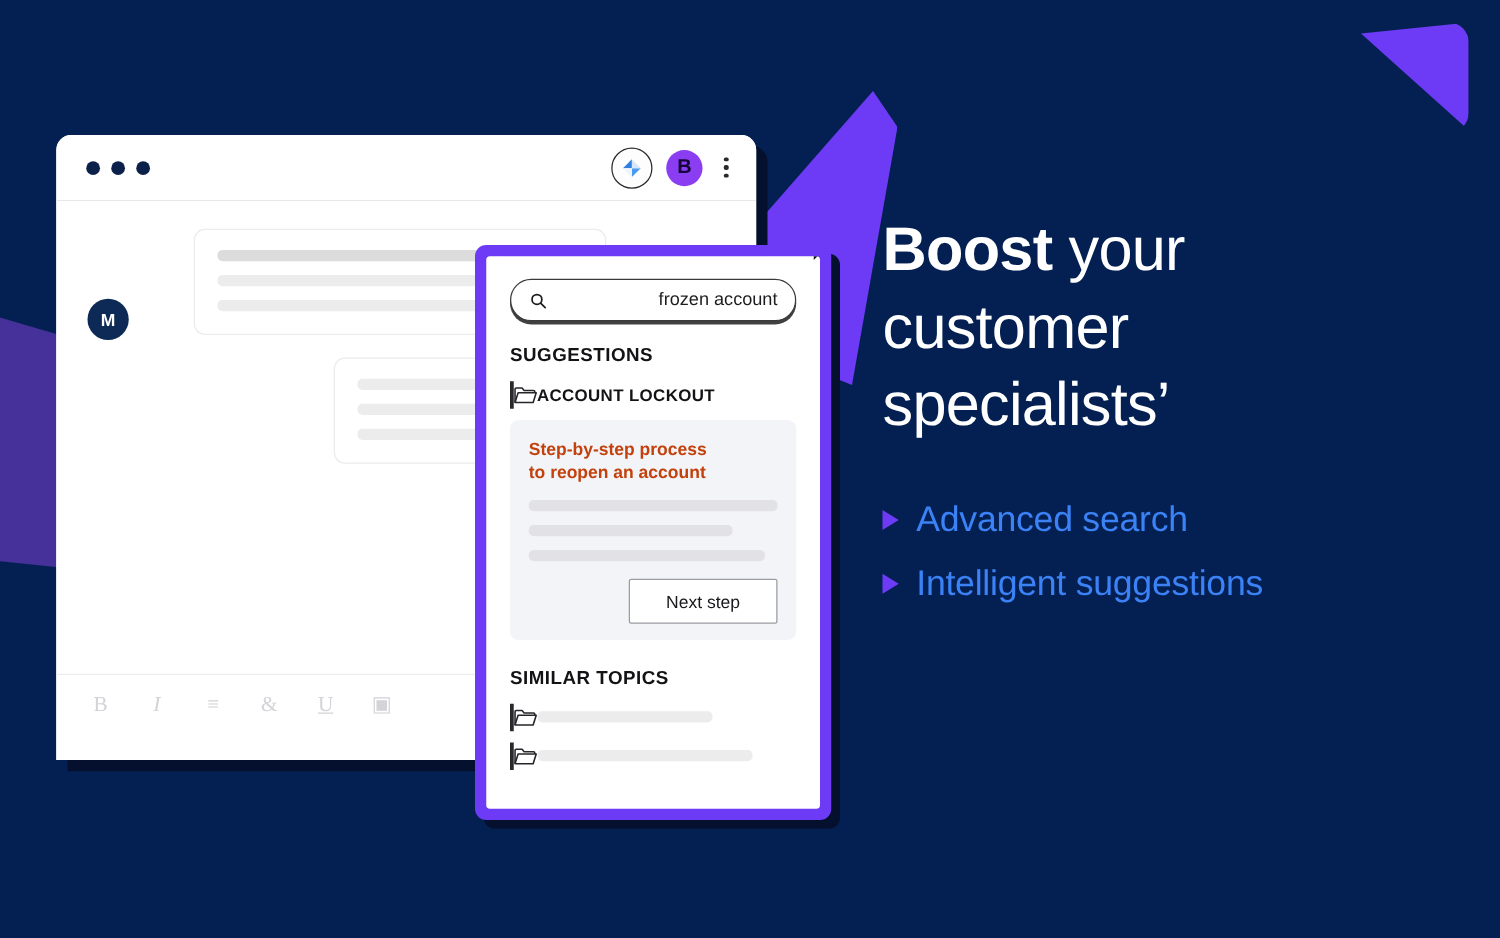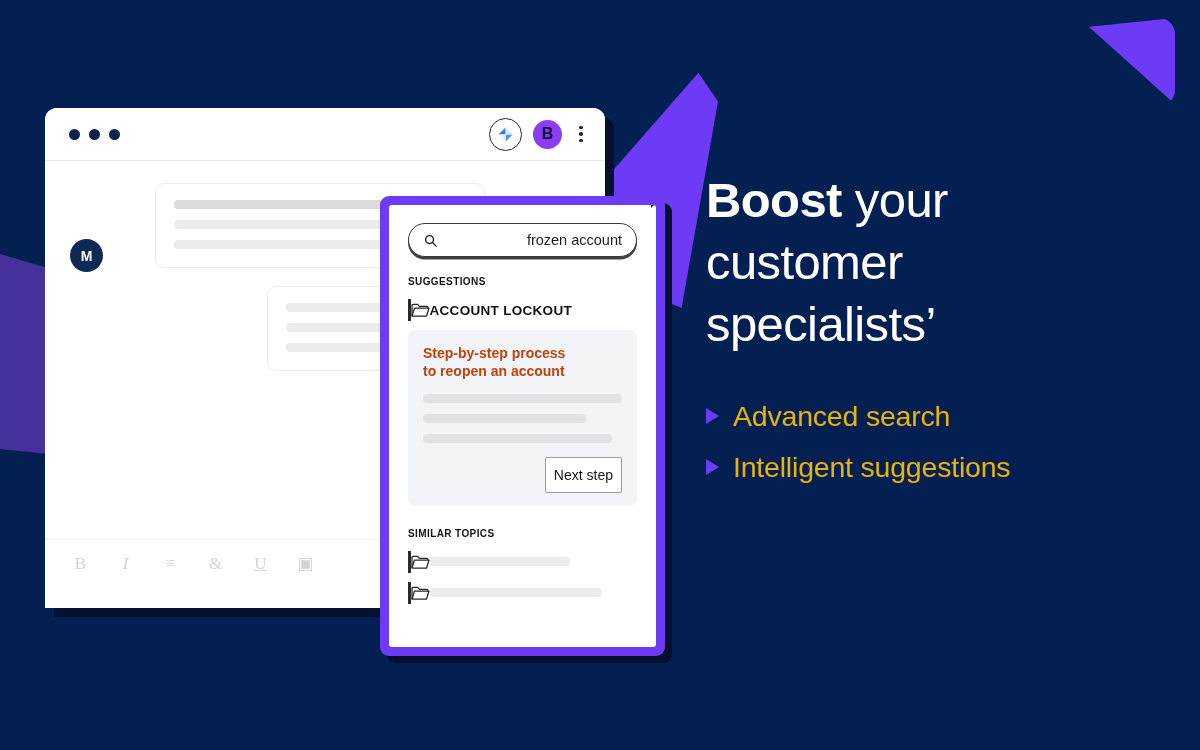--- a/index.html
+++ b/index.html
@@ -185,21 +185,21 @@
     border-radius: 17px;
     padding: 0 14px;
     box-sizing: border-box;
     box-shadow: 0 2.5px 0 0 rgba(0,0,0,0.75);
     background: #fff;
     justify-content: space-between;
   }
   #search-value { font-size: 14.5px; color: #1d1d1f; }
 
   .section-label {
-    font-size: 10px;
+    font-size: 15px;
     font-weight: bold;
     letter-spacing: 0.4px;
     color: #131316;
     margin: 19px 0 12px 0;
   }
 
   .topic-row { display: flex; align-items: center; margin-bottom: 9px; }
   .topic-bar { width: 2.5px; height: 22px; background: #2a2a2e; }
   .topic-label {
     font-size: 13.5px; font-weight: bold; letter-spacing: 0.3px; color: #131316;
@@ -217,21 +217,21 @@
     line-height: 1.32; margin-bottom: 13px; white-space: pre-line;
   }
   #answer-card .skel { background: #e2e2e6; }
 
   #next-step-wrap { display: flex; justify-content: flex-end; margin-top: 14px; }
   #next-step-button {
     position: relative;
     border: 1px solid #9b9ba2;
     background: #fff;
     border-radius: 2px;
-    padding: 9px 8px;
+    padding: 9px 29px;
     font-size: 14px;
     color: #18181c;
     font-family: "Liberation Sans", sans-serif;
   }
   #cursor-glyph {
     position: absolute;
     right: -4px; top: -6px;
     width: 0; height: 0;
     border-left: 9px solid #121216;
     border-bottom: 9px solid transparent;
@@ -257,21 +257,21 @@
   #feature-list {
     margin: 44px 0 0 0;
     padding: 0;
     list-style: none;
   }
   .feature-item {
     display: flex;
     align-items: center;
     gap: 14px;
     margin-bottom: 18px;
-    color: #eab308;
+    color: #3b82f6;
     font-size: 28.5px;
     letter-spacing: -0.2px;
   }
   .feature-arrow {
     width: 0; height: 0;
     border-left: 13px solid #6D3BF5;
     border-top: 8.5px solid transparent;
     border-bottom: 8.5px solid transparent;
     flex: 0 0 auto;
   }

